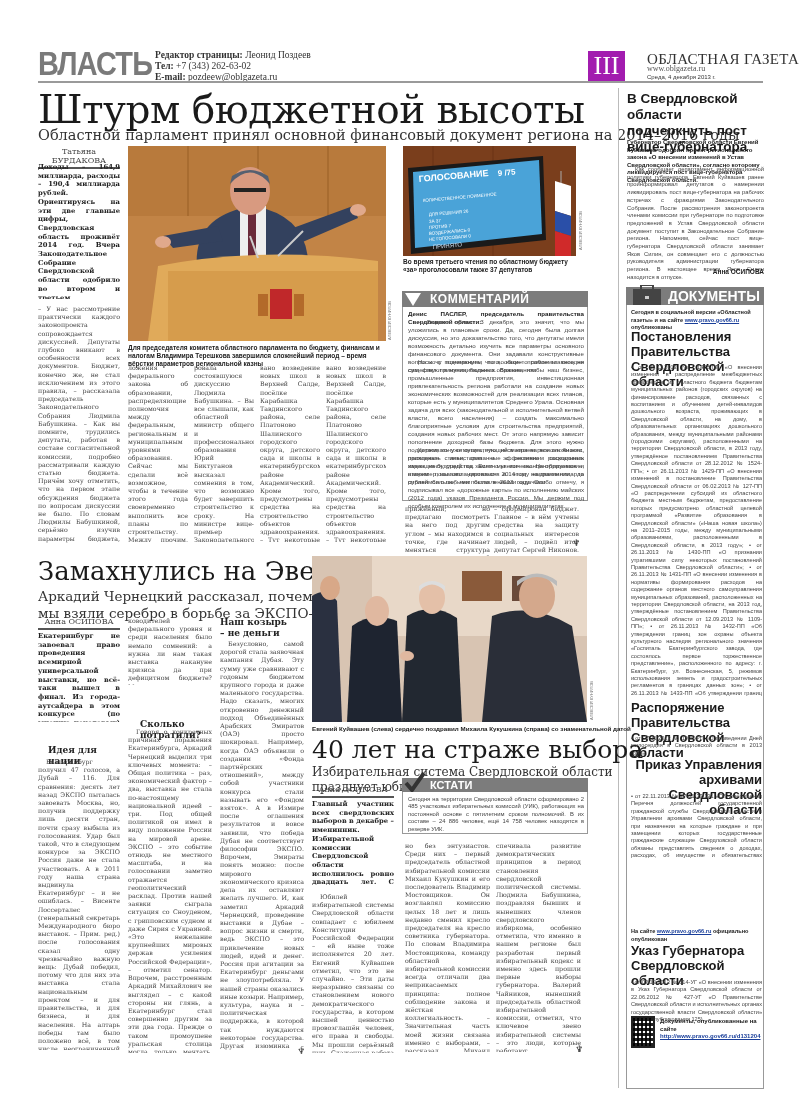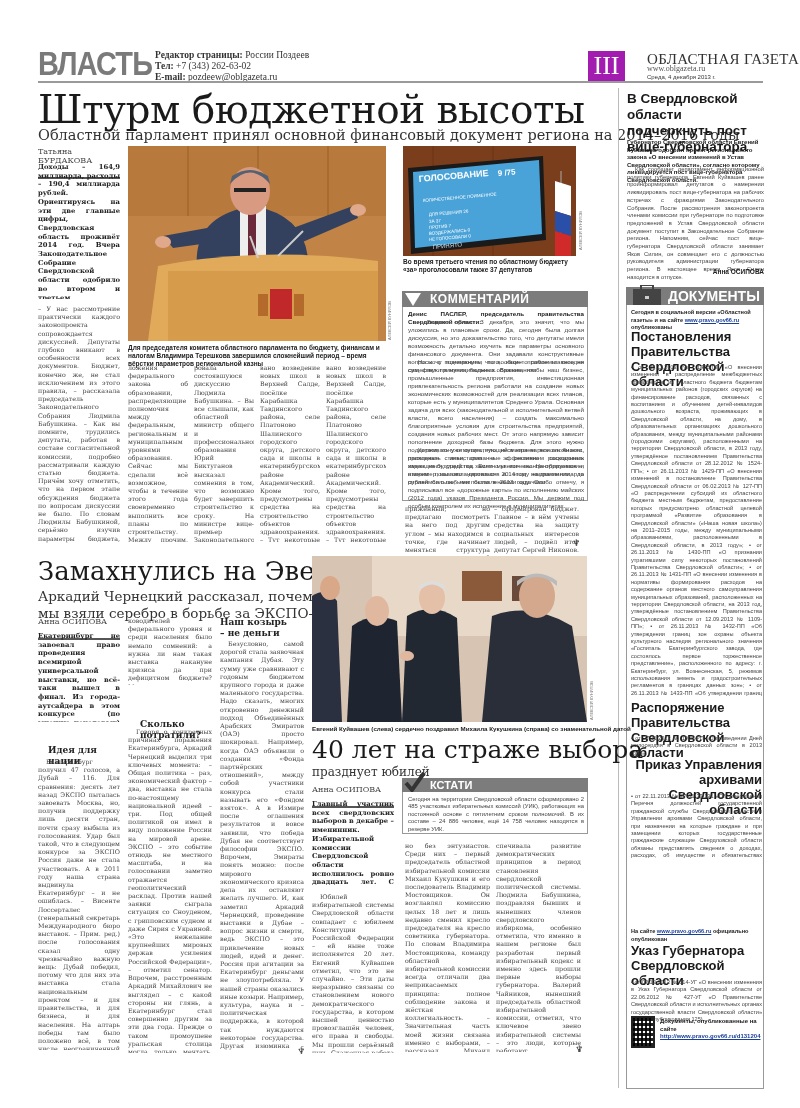--- a/index.html
+++ b/index.html
@@ -15,21 +15,21 @@
   .header-rule { left: 38px; top: 81px; width: 725px; height: 2px; background: #9a9a9a; }
   .page-num { left: 588px; top: 51px; width: 37px; height: 30px; background: #a21caf; color: #fff; font-family: "Liberation Serif", serif; font-size: 26px; text-align: center; line-height: 30px; }
   .paper-name { left: 647px; top: 51px; font-family: "Liberation Serif", serif; font-size: 15px; color: #333; letter-spacing: 0.3px; }
   .paper-url { left: 647px; top: 64px; font-family: "Liberation Serif", serif; font-size: 8px; color: #555; }
   .paper-date { left: 647px; top: 74px; font-family: "Liberation Sans", sans-serif; font-size: 6px; color: #333; }
 
   
   .headline { font-family: "DejaVu Serif", serif; font-weight: normal; color: #1a1a1a; white-space: nowrap; }
   .h1 { left: 38px; top: 88px; font-size: 39px; letter-spacing: -0.5px; line-height: 44px; }
   .sub1 { left: 38px; top: 127px; font-size: 14.5px; color: #333; white-space: nowrap; }
-  .byline { font-family: "DejaVu Serif", serif; font-size: 8px; color: #444; border-bottom: 2px solid #555; padding-bottom: 12px; }
+  .byline { font-family: "DejaVu Serif", serif; font-size: 8px; color: #444; border-bottom: 2px solid #555; padding-bottom: 2px; text-align: center; }
   .lead { font-family: "DejaVu Serif", serif; font-weight: bold; font-size: 6.8px; line-height: 8.7px; color: #222; text-align: justify; }
   .body-text { font-family: "DejaVu Serif", serif; font-size: 6.3px; line-height: 8.2px; color: #444; text-align: justify; }
   .body-sans { font-family: "Liberation Sans", sans-serif; font-size: 6.2px; line-height: 8px; color: #444; text-align: justify; }
 
   .photo { overflow: hidden; }
   .caption { font-family: "Liberation Sans", sans-serif; font-weight: bold; font-size: 6.5px; line-height: 8px; color: #222; }
   .photo-credit { font-family: "Liberation Sans", sans-serif; font-size: 4px; color: #777; writing-mode: vertical-rl; transform: rotate(180deg); }
 
   .side-rule { width: 1px; background: #bbb; }
 
@@ -57,21 +57,21 @@
   .qr { background:
       repeating-linear-gradient(90deg, #222 0 2px, #fff 2px 4px),
       repeating-linear-gradient(0deg, #222 0 3px, #fff 3px 5px);
       background-blend-mode: multiply; border: 2px solid #222; }
 </style>
 </head>
 <body>
 
 <div class="abs section-title">ВЛАСТЬ</div>
 <div class="abs editor-block">
-  <div><b>Редактор страницы:</b> <span>России Поздеев</span></div>
+  <div><b>Редактор страницы:</b> <span>Леонид Поздеев</span></div>
   <div><b>Тел:</b> <span>+7 (343) 262-63-02</span></div>
   <div><b>E-mail:</b> <span>pozdeew@oblgazeta.ru</span></div>
 </div>
 <div class="abs page-num">III</div>
 <div class="abs paper-name">ОБЛАСТНАЯ ГАЗЕТА</div>
 <div class="abs paper-url">www.oblgazeta.ru</div>
 <div class="abs paper-date">Среда, 4 декабря 2013 г.</div>
 <div class="abs header-rule"></div>
 
 <div class="abs headline h1">Штурм бюджетной высоты</div>
@@ -238,20 +238,21 @@
     <path d="M180 60 Q220 45 260 70 L275 166 L170 166 Z" fill="#2a2e38"></path>
     <ellipse cx="225" cy="40" rx="18" ry="22" fill="#d4a88c"></ellipse>
     <path d="M205 30 Q225 12 245 30 L245 25 Q225 10 205 25 Z" fill="#bbb"></path>
   </svg>
 </div>
 <div class="abs photo-credit" style="left:589px;top:680px;height:40px;">АЛЕКСЕЙ КУНИЛОВ</div>
 <div class="abs caption" style="left:312px;top:725px;width:278px;font-size:6.2px;white-space:nowrap;">Евгений Куйвашев (слева) сердечно поздравил Михаила Кукушкина (справа) со знаменательной датой</div>
 
 <div class="abs headline" style="left:312px;top:735px;font-size:25px;line-height:30px;">40 лет на страже выбора</div>
 <div class="abs headline" style="left:312px;top:765px;font-size:12px;line-height:15px;color:#333;">
+  <div>Избирательная система Свердловской области</div>
   <div>празднует юбилей</div>
 </div>
 <div class="abs byline" style="left:312px;top:785px;width:82px;">Анна ОСИПОВА</div>
 <div class="abs lead" style="left:312px;top:800px;width:82px;height:86px;overflow:hidden;">Главный участник всех свердловских выборов в декабре – именинник. Избирательной комиссии Свердловской области исполнилось ровно двадцать лет. С юбилейной датой Избирком поздравили глава Среднего Урала Евгений Куйвашев и председатель Законодательного Собрания Свердловской области Людмила Бабушкина.</div>
 <div class="abs body-text" style="left:312px;top:893px;width:82px;height:160px;overflow:hidden;text-indent:8px;">Юбилей избирательной системы Свердловской области совпадает с юбилеем Конституции Российской Федерации – ей ныне тоже исполняется 20 лет. Евгений Куйвашев отметил, что это не случайно. – Эти даты неразрывно связаны со становлением нового демократического государства, в котором высшей ценностью провозглашён человек, его права и свободы. Мы прошли серьёзный путь. Слаженная работа команды Среднего Урала позволяет организованно проводить выборы всех уровней. Наша избирательная комиссия является одной из самых устойчивых в стране, – сказал Евгений Куйвашев. Губернатор подчеркнул, что создать столь сложную систему было невозмо-</div>
 
 <div class="abs kstati-box"></div>
 <div class="abs kstati-header"></div>
 <svg class="abs" style="left:404px;top:772px;" width="22" height="20" viewBox="0 0 22 20">
     <path d="M2 11 L8 18 L20 1" stroke="#333" stroke-width="4" fill="none"></path>

